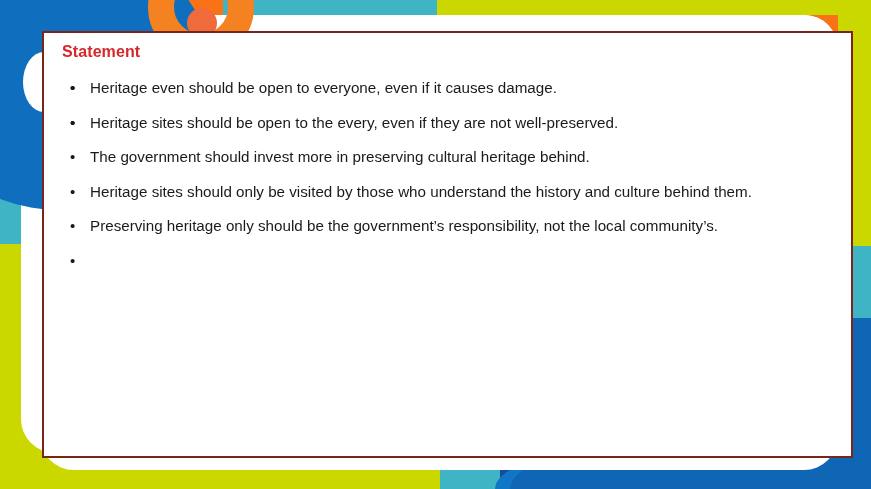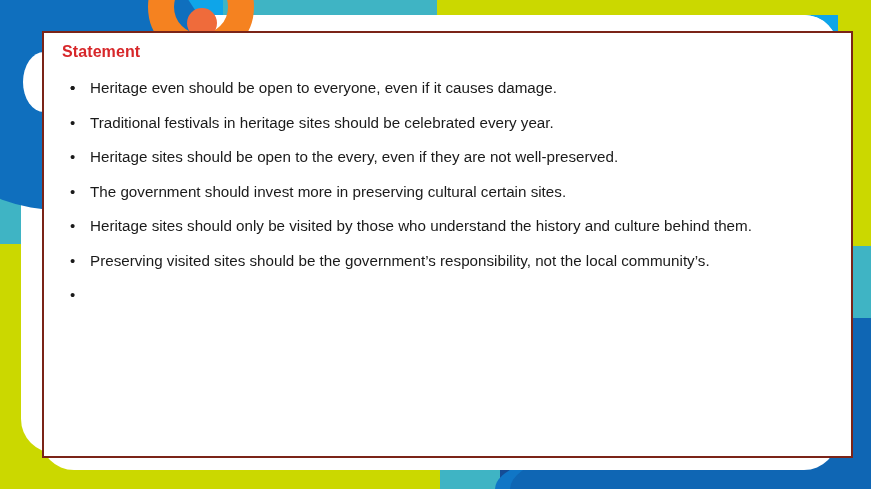--- a/index.html
+++ b/index.html
@@ -9,21 +9,21 @@
   }
   body {
     font-family: "Liberation Sans", sans-serif;
   }
 
   #slide {
     position: relative;
     width: 871px;
     height: 489px;
     overflow: hidden;
-    background: #0ea5e9;
+    background: #f97316;
   }
 
   
   .deco { position: absolute; }
 
   
   .top-teal {
     left: 223px; top: 0; width: 214px; height: 15px;
     background: #3FB4C4;
   }
@@ -215,37 +215,36 @@
     <ul class="bullet-list">
       <li>
         <span class="bullet-mark">•</span>
       </li>
       <li>
         <span class="bullet-mark">•</span>
         <span>Heritage even should be open to everyone, even if it causes damage.</span>
       </li>
       <li>
         <span class="bullet-mark">•</span>
-        <span>Traditional festivals in heritage sites should be celebrated every year.</span>
       </li>
       <li>
         <span class="bullet-mark">•</span>
         <span>Heritage sites should be open to the every, even if they are not well-preserved.</span>
       </li>
       <li>
         <span class="bullet-mark">•</span>
-        <span>The government should invest more in preserving cultural certain sites.</span>
+        <span>The government should invest more in preserving cultural heritage behind.</span>
       </li>
       <li>
         <span class="bullet-mark">•</span>
         <span>Heritage sites should only be visited by those who understand the history and culture behind them.</span>
       </li>
       <li>
         <span class="bullet-mark">•</span>
-        <span>Preserving visited sites should be the government’s responsibility, not the local community’s.</span>
+        <span>Preserving heritage only should be the government’s responsibility, not the local community’s.</span>
       </li>
       <li>
         <span class="bullet-mark">•</span>
       </li>
     </ul>
 
   </div>
 </div>
 
 </body></html>

